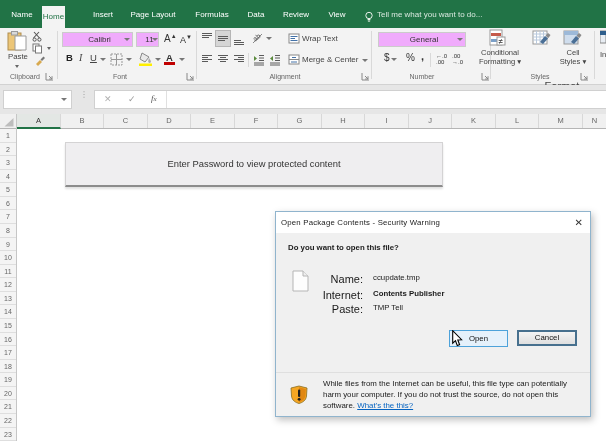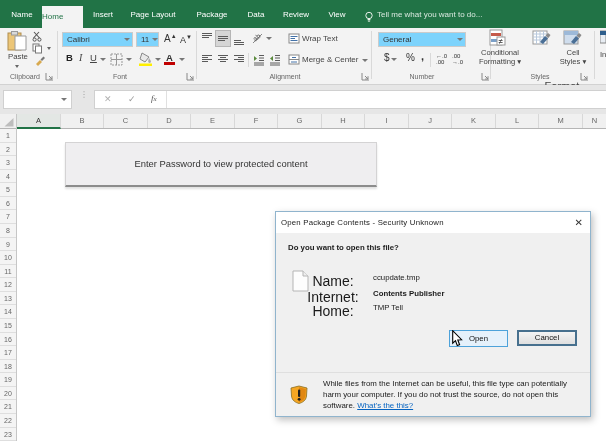--- a/index.html
+++ b/index.html
@@ -2,71 +2,71 @@
 <html><head>
 <meta charset="utf-8">
 <style>
 *{margin:0;padding:0;box-sizing:border-box;}
 html,body{width:606px;height:441px;overflow:hidden;}
 body{font-family:"Liberation Sans",sans-serif;position:relative;background:#fff;}
 .abs{position:absolute;}
 
 #tabbar{left:0;top:0;width:606px;height:28px;background:#217346;}
 .tab{position:absolute;top:4px;height:21px;line-height:21px;color:#fff;font-size:8px;text-align:center;}
-#hometab{position:absolute;left:42px;top:6px;width:41px;height:22px;background:#f3f3f3;color:#217346;font-size:8px;line-height:22px;}
+#hometab{position:absolute;left:42px;top:6px;width:23px;height:22px;background:#f3f3f3;color:#217346;font-size:8px;text-align:center;line-height:22px;}
 #tellme{position:absolute;left:377px;top:4px;height:21px;line-height:21px;color:#d9e8df;font-size:8px;}
 
 #ribbon{left:0;top:28px;width:606px;height:57px;background:#f3f3f3;border-bottom:1px solid #d2d2d2;}
 .gsep{position:absolute;top:31px;width:1px;height:48px;background:#d9d9d9;}
 .glabel{position:absolute;top:71px;height:12px;line-height:12px;font-size:7px;color:#666;text-align:center;}
 .launch{position:absolute;top:72px;width:9px;height:9px;}
-.combo{position:absolute;background:#7dd3fc;border:1px solid #cbcbcb;font-size:8px;color:#333;}
+.combo{position:absolute;background:#f0abfc;border:1px solid #cbcbcb;font-size:8px;color:#333;text-align:center;}
 .cmbarrow{position:absolute;width:0;height:0;border-left:3px solid transparent;border-right:3px solid transparent;border-top:3px solid #777;}
 .ric{position:absolute;font-size:9px;color:#444;}
 .lines{position:absolute;}
 .lines i{display:block;background:#5a5a5a;height:1px;margin-bottom:1px;}
 .darr{position:absolute;width:0;height:0;border-left:2.5px solid transparent;border-right:2.5px solid transparent;border-top:3px solid #666;}
 
 #fbar{left:0;top:85px;width:606px;height:29px;background:#e6e6e6;}
 .fwhite{position:absolute;background:#fff;border:1px solid #d0d0d0;}
 
 #colhdr{left:0;top:114px;width:606px;height:15px;background:#f0f0f0;border-bottom:1px solid #b5b5b5;}
 .ch{position:absolute;top:114px;height:14px;line-height:14px;font-size:7.5px;color:#666;text-align:center;border-right:1px solid #d8d8d8;}
 #cha{background:#e3e7e4;border-bottom:2px solid #217346;height:15px;color:#333;}
 
 #grid{left:0;top:129px;width:606px;height:312px;background:#fff;}
 #rowhdr{position:absolute;left:0;top:0;width:17px;height:312px;background:#f4f4f4;border-right:1px solid #c6c6c6;}
 .rh{position:absolute;left:0;width:16px;height:13.57px;font-size:7px;color:#666;text-align:center;border-bottom:1px solid #dedede;}
 .rh span{display:block;margin-top:3px;}
 
-#pwbox{left:65px;top:142px;width:312px;height:45px;background:#efeef0;border:1px solid #d4d3d4;border-bottom:2px solid #8c8c8c;box-shadow:0 2px 2px rgba(0,0,0,0.12);}
+#pwbox{left:65px;top:142px;width:378px;height:45px;background:#efeef0;border:1px solid #d4d3d4;border-bottom:2px solid #8c8c8c;box-shadow:0 2px 2px rgba(0,0,0,0.12);}
 #pwbox div{width:100%;text-align:center;margin-top:15px;font-size:9.4px;color:#333;}
 
 #dlg{left:275px;top:211px;width:316px;height:206px;background:#f0f0f0;border:1px solid #90b4cd;box-shadow:2px 3px 7px rgba(0,0,0,0.25);}
 #dlgtitle{position:absolute;left:0;top:0;width:100%;height:21px;background:#fff;font-size:7.8px;color:#222;line-height:21px;}
 #dlgtitle span{margin-left:5px;letter-spacing:0.2px;}
 #dlgx{position:absolute;right:7px;top:0;font-size:10px;color:#333;line-height:21px;}
 .b{font-weight:bold;}
-.dlbl{position:absolute;font-size:14px;color:#1a1a1a;text-align:center;}
+.dlbl{position:absolute;font-size:11px;color:#1a1a1a;text-align:right;}
 .dval{position:absolute;font-size:7.8px;color:#1a1a1a;}
 #btnopen{position:absolute;left:173px;top:118px;width:59px;height:17px;background:#e5f1fb;border:1px solid #4da2da;font-size:7.8px;text-align:center;line-height:15px;color:#111;}
 #btncancel{position:absolute;left:241px;top:118px;width:60px;height:16px;background:linear-gradient(#f4f4f4,#dfdfdf);border:2px solid #47708e;font-size:7.8px;text-align:center;line-height:12px;color:#111;}
 #dlgsep{position:absolute;left:0px;top:160px;width:314px;height:1px;background:#dfdfdf;}
 .wtxt{position:absolute;left:47px;font-size:7.9px;color:#1a1a1a;white-space:nowrap;}
 #risk{color:#0563c1;text-decoration:underline;}
 </style>
 </head>
 <body>
 
 <div class="abs" id="tabbar"></div>
 <div class="tab" style="left:9px;width:26px;">Name</div>
 <div id="hometab">Home</div>
 <div class="tab" style="left:88px;width:30px;">Insert</div>
 <div class="tab" style="left:125px;width:56px;">Page Layout</div>
-<div class="tab" style="left:188px;width:48px;">Package</div>
+<div class="tab" style="left:188px;width:48px;">Formulas</div>
 <div class="tab" style="left:242px;width:28px;">Data</div>
 <div class="tab" style="left:277px;width:38px;">Review</div>
 <div class="tab" style="left:322px;width:30px;">View</div>
 <svg class="abs" style="left:364px;top:11px;" width="10" height="13" viewBox="0 0 10 13">
     <circle cx="5" cy="4.5" r="3.2" fill="none" stroke="#e8f0ea" stroke-width="1"></circle>
     <rect x="3.6" y="8" width="2.8" height="1.2" fill="#e8f0ea"></rect>
     <rect x="3.9" y="9.6" width="2.2" height="1" fill="#e8f0ea"></rect>
   </svg>
 <div class="abs" id="tellme">Tell me what you want to do...</div>
 
@@ -351,32 +351,32 @@
         <span>23</span>
       </div>
     </div>
 </div>
 
 <div class="abs" id="pwbox">
     <div>Enter Password to view protected content</div>
   </div>
 
 <div class="abs" id="dlg">
-  <div id="dlgtitle"><span>Open Package Contents - Security Unknown</span></div>
+  <div id="dlgtitle"><span>Open Package Contents - Security Warning</span></div>
   <div id="dlgx">✕</div>
   <div class="dval b" style="left:12px;top:31px;">Do you want to open this file?</div>
   <svg class="abs" style="left:16px;top:58px;" width="17" height="22" viewBox="0 0 17 22">
     <path d="M1 1 L11 1 L16 6 L16 21 L1 21 Z" fill="#fdfdfd" stroke="#b5b5b5" stroke-width="1"></path>
     <path d="M11 1 L11 6 L16 6" fill="#efefef" stroke="#b5b5b5" stroke-width="1"></path>
   </svg>
   <div class="dlbl" style="left:27px;top:61px;width:60px;">Name:</div>
   <div class="dval" style="left:97px;top:61px;">ccupdate.tmp</div>
   <div class="dlbl" style="left:27px;top:77px;width:60px;">Internet:</div>
   <div class="dval b" style="left:97px;top:77px;">Contents Publisher</div>
-  <div class="dlbl" style="left:27px;top:91px;width:60px;">Home:</div>
+  <div class="dlbl" style="left:27px;top:91px;width:60px;">Paste:</div>
   <div class="dval" style="left:97px;top:91px;">TMP Tell</div>
   <div id="btnopen">Open</div>
   <div id="btncancel">Cancel</div>
   <div id="dlgsep"></div>
   <svg class="abs" style="left:14px;top:173px;" width="18" height="19" viewBox="0 0 18 19">
     <path d="M9 1 L17 3 L16.5 11 C16 15.5 12.5 17.5 9 18.5 C5.5 17.5 2 15.5 1.5 11 L1 3 Z" fill="#f5a623" stroke="#8a6d1f" stroke-width="0.8"></path>
     <path d="M9 2.2 L15.8 4 L15.4 10.6 C15 14.4 12 16.3 9 17.2 Z" fill="#e08712"></path>
     <rect x="8" y="4.5" width="2.2" height="7.5" rx="1" fill="#1d1d1d"></rect>
     <circle cx="9.1" cy="14.3" r="1.4" fill="#1d1d1d"></circle>
   </svg>

